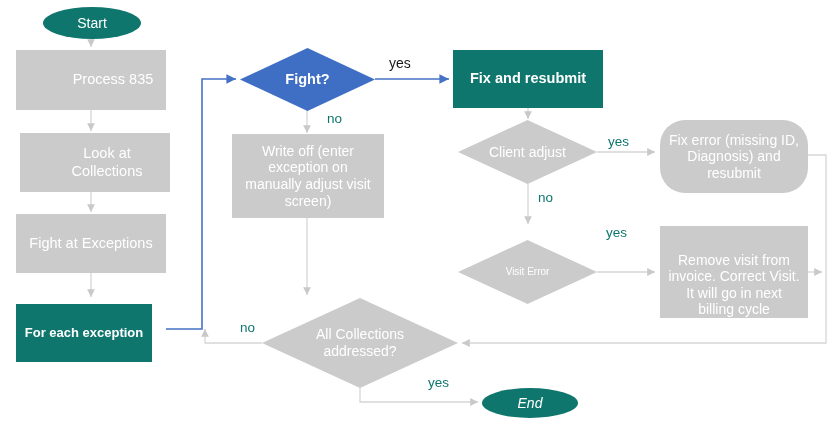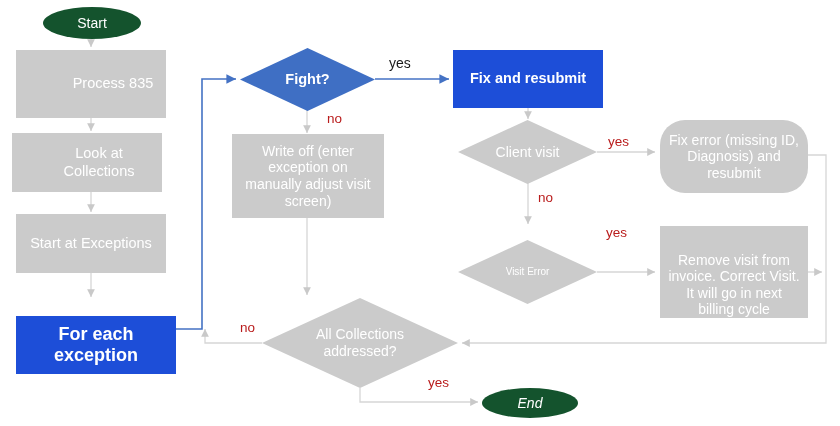--- a/index.html
+++ b/index.html
@@ -1,28 +1,28 @@
 <!DOCTYPE html>
 <html><head>
 <meta charset="utf-8">
 <style>
   html,body{margin:0;padding:0;background:#ffffff;}
   body{width:840px;height:426px;overflow:hidden;font-family:"Liberation Sans",sans-serif;}
   #canvas{position:relative;width:840px;height:426px;}
   svg#wires{position:absolute;left:0;top:0;width:840px;height:426px;}
   .node{position:absolute;display:flex;align-items:center;justify-content:center;text-align:center;color:#ffffff;box-sizing:border-box;}
   .rect{background:#cbcbcb;}
-  .rect.accent{background:#1d4ed8;font-weight:bold;}
+  .rect.accent{background:#0f766e;font-weight:bold;}
   .rect .txt{padding:0 8px;line-height:1.18;}
-  .ellipse{background:#14532d;border-radius:50%;}
+  .ellipse{background:#0f766e;border-radius:50%;}
   .dia{position:absolute;}
   .dia .shape{position:absolute;left:0;top:0;width:100%;height:100%;background:#cbcbcb;clip-path:polygon(50% 0,100% 50%,50% 100%,0 50%);}
   .dia.accent .shape{background:#3f6fc4;}
   .dia .lbl{position:absolute;left:0;top:0;width:100%;height:100%;display:flex;align-items:center;justify-content:center;text-align:center;color:#ffffff;line-height:1.2;}
-  .elabel{position:absolute;color:#b91c1c;font-size:13.5px;white-space:nowrap;}
+  .elabel{position:absolute;color:#0f766e;font-size:13.5px;white-space:nowrap;}
   .elabel.dark{color:#1a1a1a;font-size:14px;}
 </style>
 </head>
 <body>
 
 <div id="canvas">
 
   <svg id="wires" viewBox="0 0 840 426">
     <defs>
       <marker id="ag" markerWidth="7" markerHeight="7" refX="6" refY="3" orient="auto">
@@ -51,33 +51,33 @@
     <g stroke="#4472c4" stroke-width="1.6" fill="none">
       <path d="M166,329 L202,329 L202,79 L236,79" marker-end="url(#ab)"></path>
       <path d="M375,79 L449,79" marker-end="url(#ab)"></path>
     </g>
   </svg>
 
   <div class="node ellipse" style="left:43px;top:7px;width:98px;height:32px;font-size:14px;">
     <span class="txt">Start</span>
   </div>
 
-  <div class="node rect" style="left:16px;top:50px;width:150px;height:68px;font-size:14.5px;padding-left:44px;">
+  <div class="node rect" style="left:16px;top:50px;width:150px;height:60px;font-size:14.5px;padding-left:44px;">
     <span class="txt">Process 835</span>
   </div>
 
-  <div class="node rect" style="left:12px;top:133px;width:150px;height:59px;font-size:14.5px;padding-left:24px;">
+  <div class="node rect" style="left:20px;top:133px;width:150px;height:59px;font-size:14.5px;padding-left:24px;">
     <span class="txt">Look at Collections</span>
   </div>
 
   <div class="node rect" style="left:16px;top:214px;width:150px;height:59px;font-size:14.5px;">
-    <span class="txt">Start at Exceptions</span>
+    <span class="txt">Fight at Exceptions</span>
   </div>
 
-  <div class="node rect accent" style="left:16px;top:316px;width:160px;height:58px;font-size:18px;">
+  <div class="node rect accent" style="left:16px;top:304px;width:136px;height:58px;font-size:13px;">
     <span class="txt">For each exception</span>
   </div>
 
   <div class="dia accent" style="left:240px;top:48px;width:135px;height:63px;">
     <div class="shape"></div>
     <div class="lbl" style="font-size:14.5px;font-weight:bold;">
       <span>Fight?</span>
     </div>
   </div>
 
@@ -85,21 +85,21 @@
     <span class="txt">Write off (enter exception on manually adjust visit screen)</span>
   </div>
 
   <div class="node rect accent" style="left:453px;top:50px;width:150px;height:58px;font-size:14.5px;">
     <span class="txt">Fix and resubmit</span>
   </div>
 
   <div class="dia" style="left:458px;top:120px;width:139px;height:64px;">
     <div class="shape"></div>
     <div class="lbl" style="font-size:14px;">
-      <span>Client visit</span>
+      <span>Client adjust</span>
     </div>
   </div>
 
   <div class="dia" style="left:458px;top:240px;width:139px;height:64px;">
     <div class="shape"></div>
     <div class="lbl" style="font-size:10px;">
       <span>Visit Error</span>
     </div>
   </div>
 

